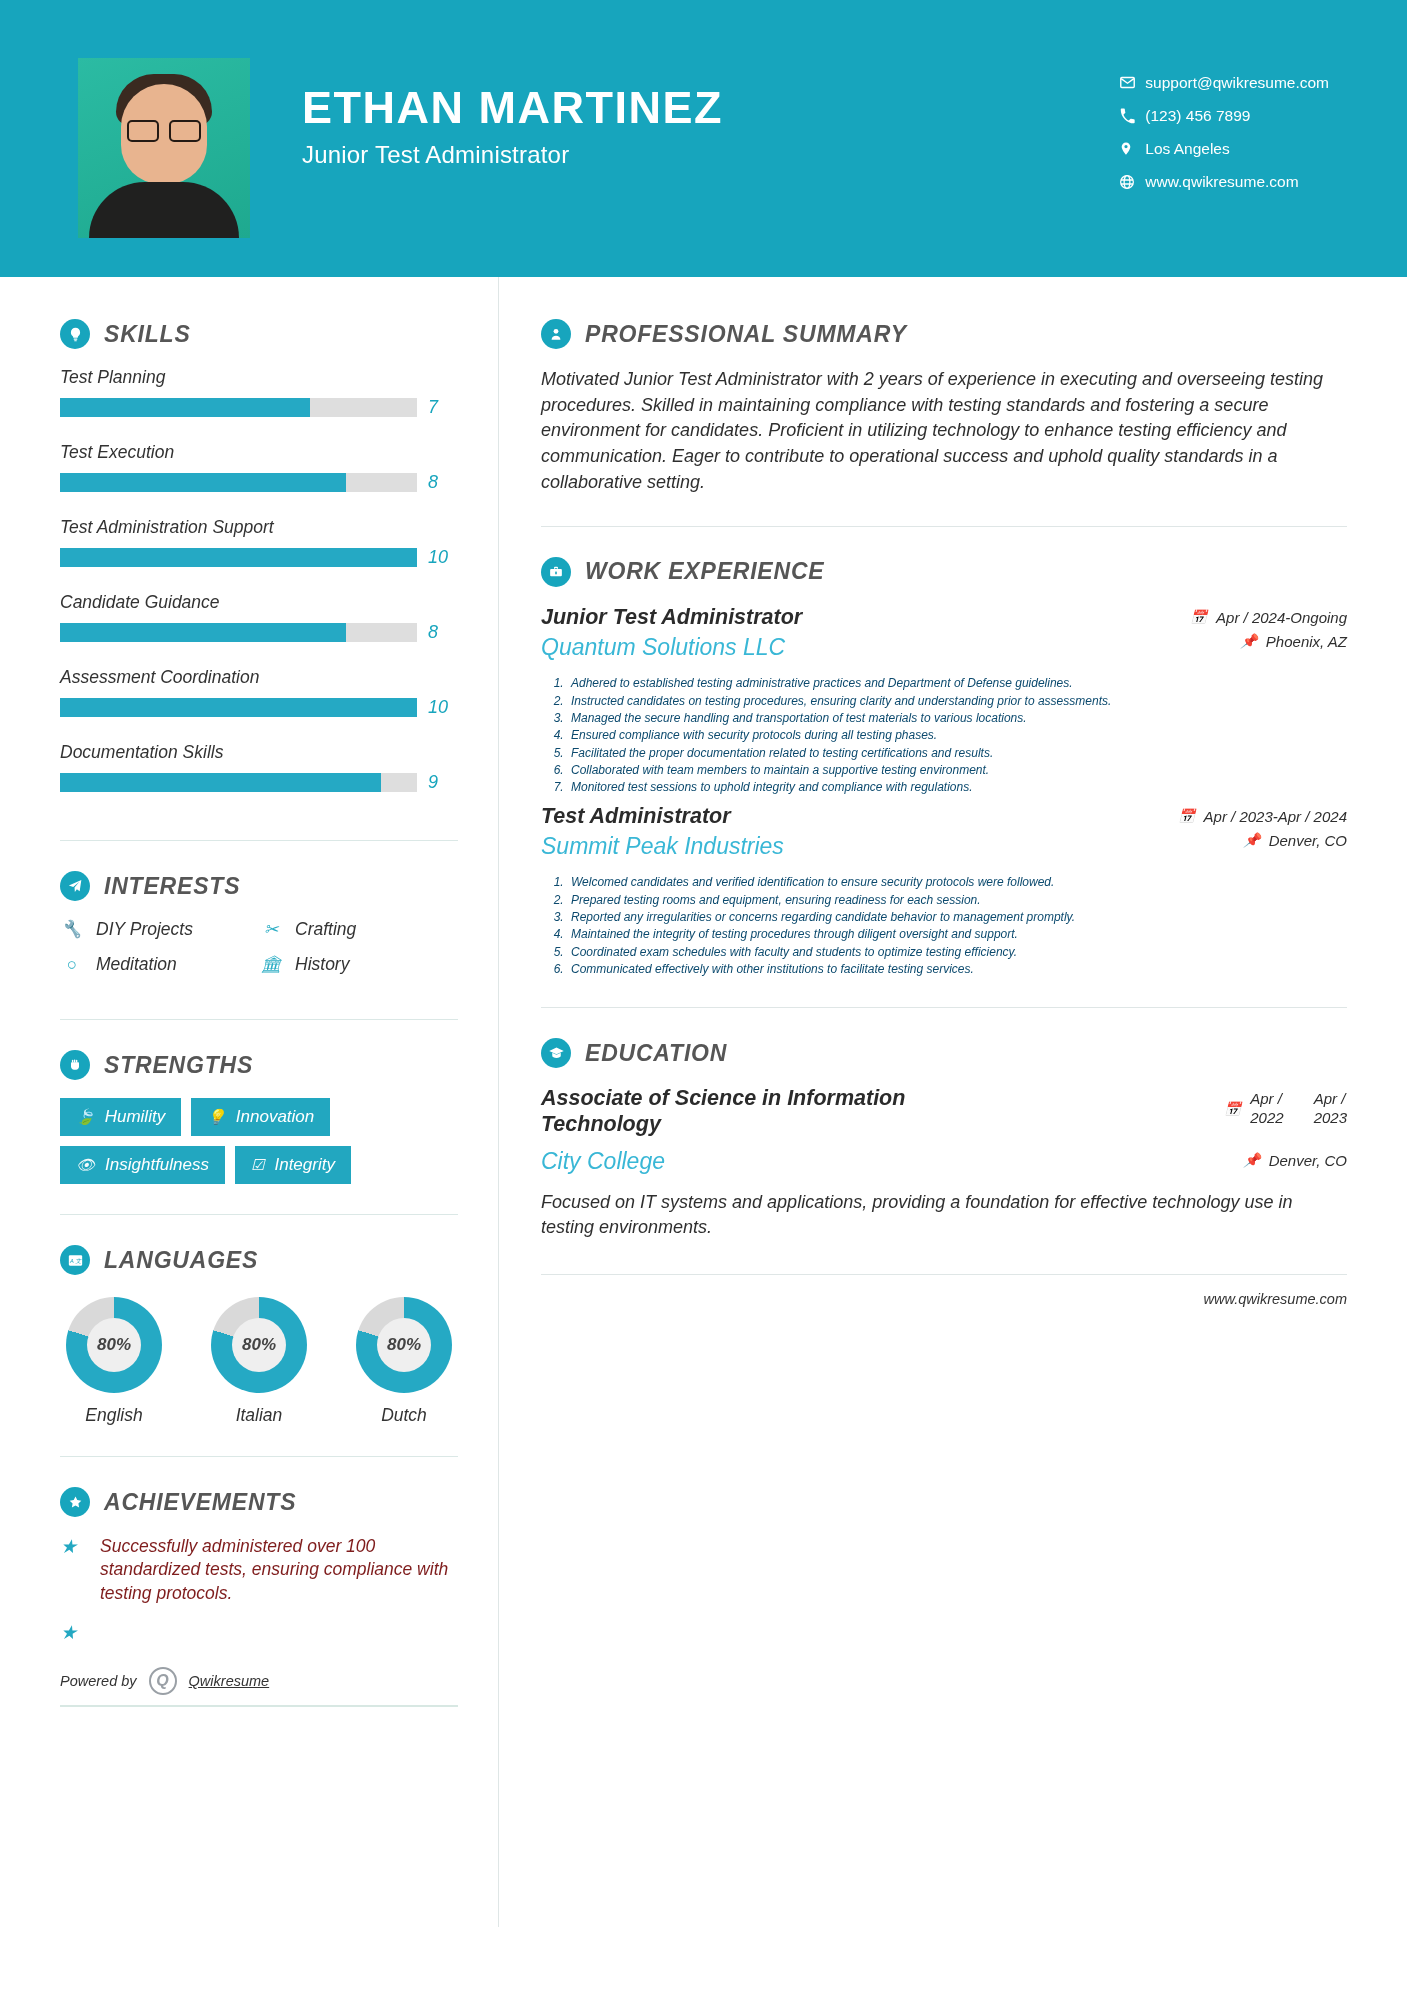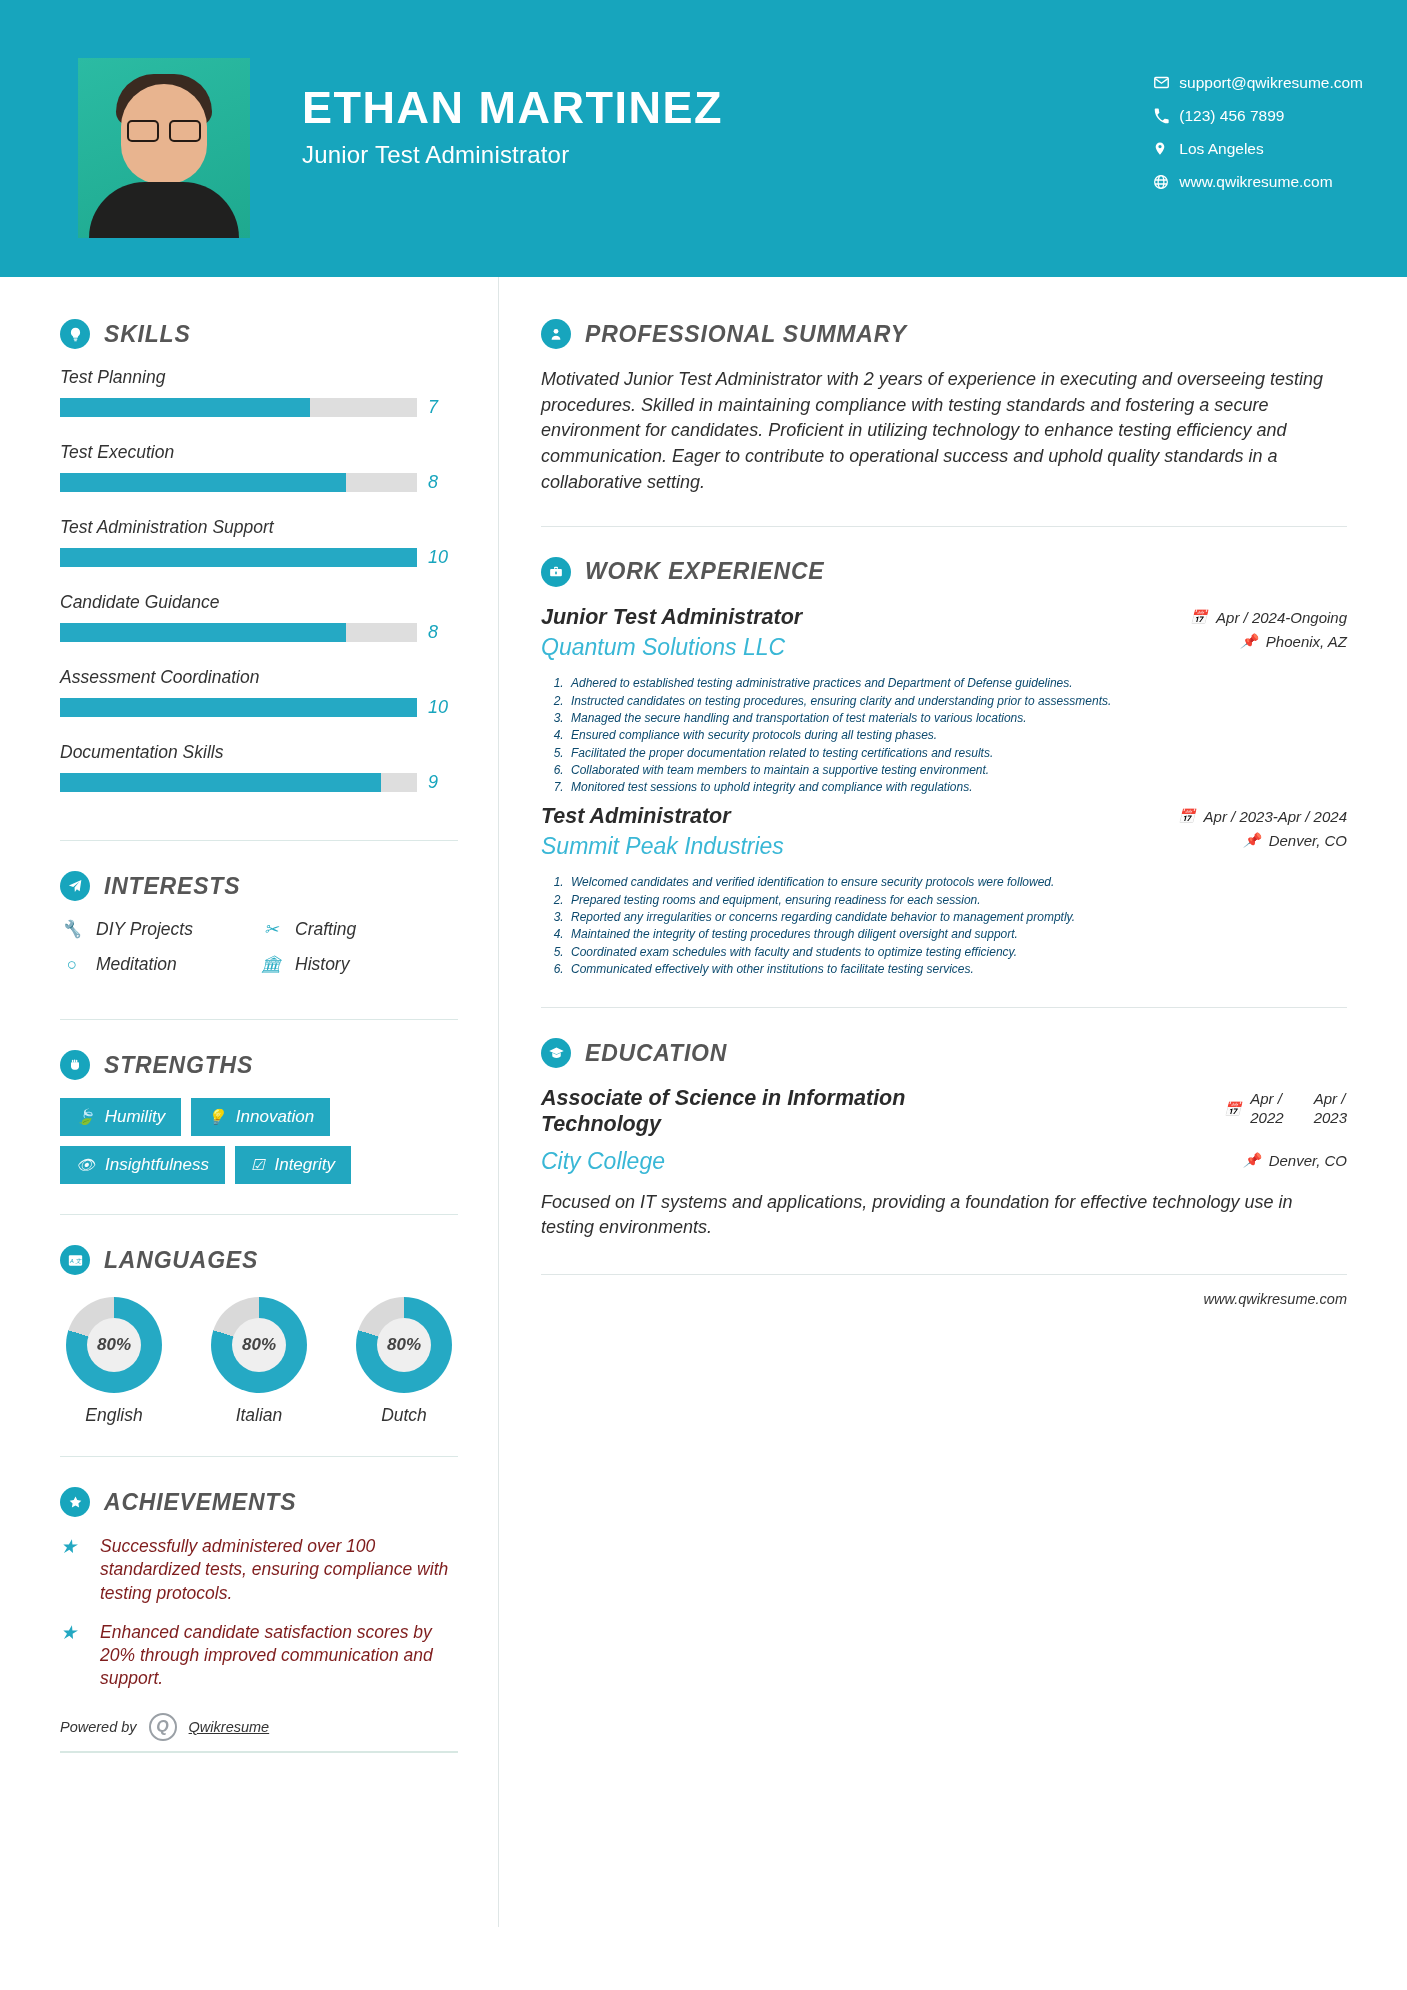--- a/index.html
+++ b/index.html
@@ -97,21 +97,21 @@
   }
   .role {
     color: #ffffff;
     font-size: 24px;
     font-weight: 400;
     margin-top: 10px;
     letter-spacing: .2px;
   }
   .contact {
     margin-left: auto;
-    margin-right: 44px;
+    margin-right: 78px;
     padding-top: 8px;
   }
   .c-row {
     display: flex;
     align-items: center;
     height: 33px;
     color: #ffffff;
     font-size: 15.5px;
   }
   .c-ico {
@@ -639,21 +639,20 @@
           </span>
           <span class="sec-title">ACHIEVEMENTS</span>
         </div>
         <div id="ach-list">
             <div class="ach">
               <span class="gl">★</span>
               <span class="ach-txt">Successfully administered over 100 standardized tests, ensuring compliance with testing protocols.</span>
             </div>
             <div class="ach">
               <span class="gl">★</span>
-              <span class="ach-txt">Enhanced candidate satisfaction scores by 20% through improved communication and support.</span>
             </div>
           </div>
       </div>
 
       <div class="powered">
         <span>Powered by</span>
         <span class="q-logo">Q</span>
         <a href="#">Qwikresume</a>
       </div>
       <div class="left-foot-line"></div>

